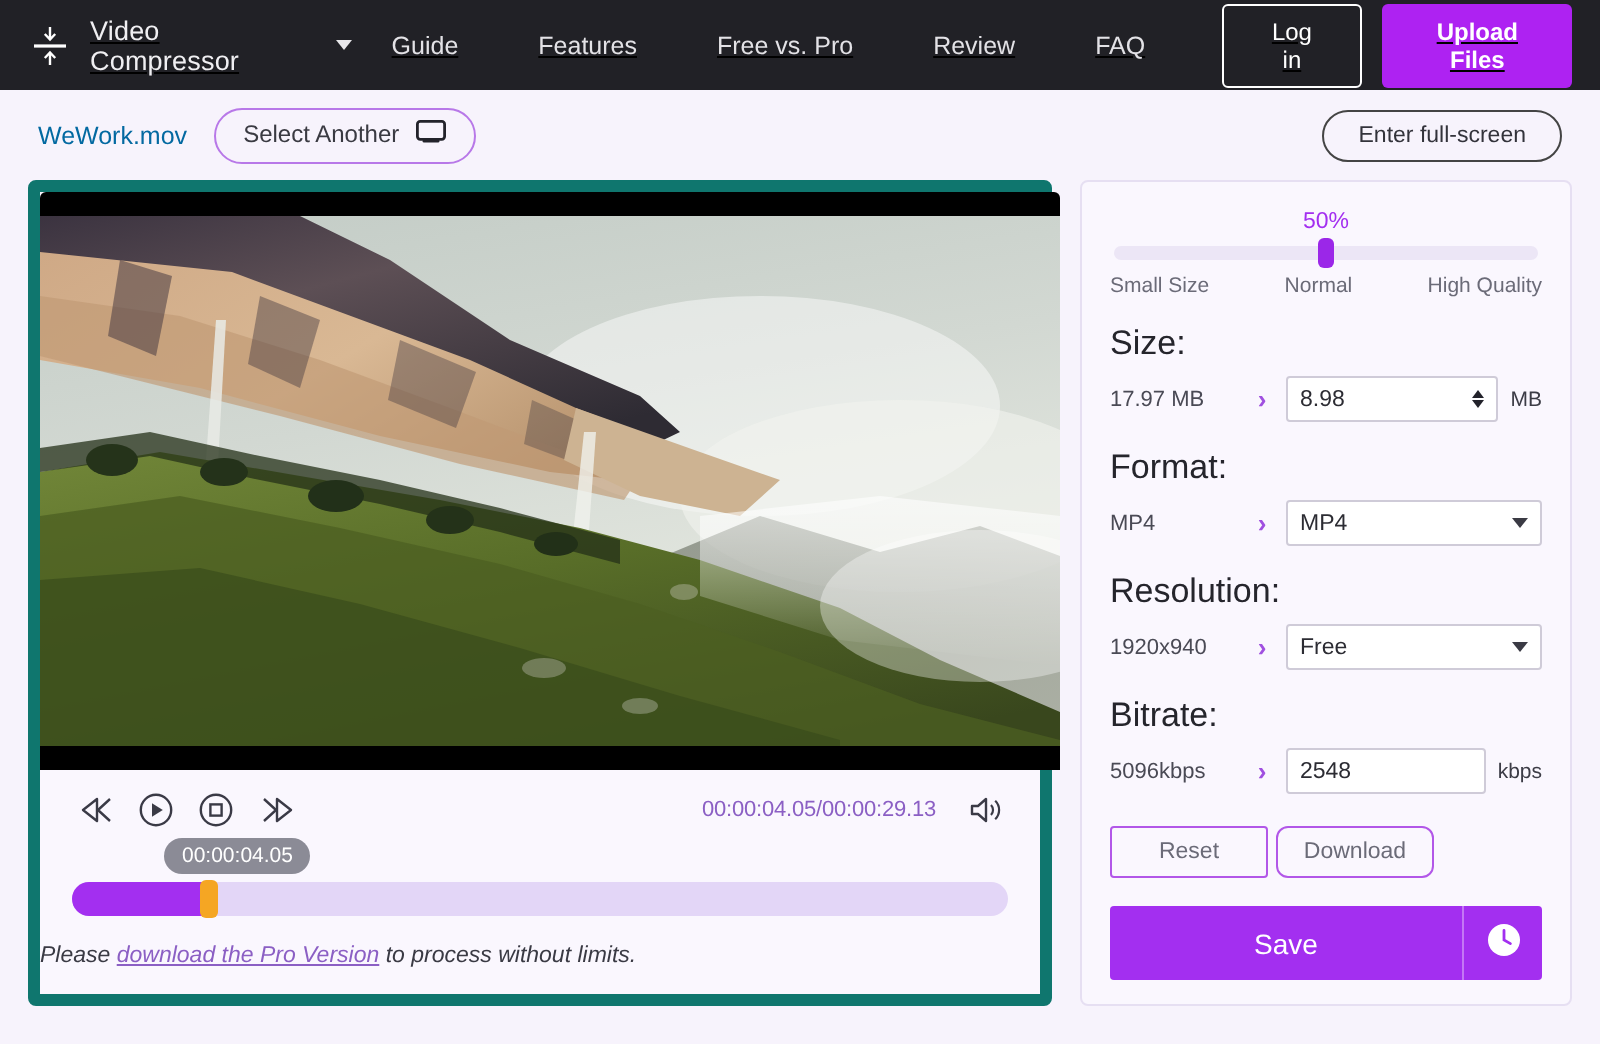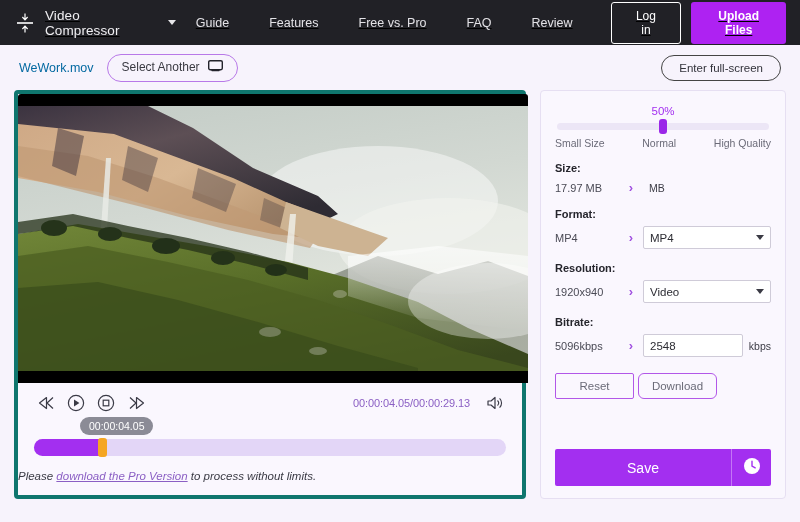--- a/index.html
+++ b/index.html
@@ -68,21 +68,21 @@
     padding: 6px 17px; cursor: pointer;
   }
 
   
   .main { display: flex; padding: 0 14px; gap: 14px; }
 
   
   .player-card {
     width: 512px;
     background: #faf7fe;
-    border: 4px solid #0f766e;
+    border: 6px solid #0f766e;
     border-radius: 4px;
     padding: 0;
     display: flex; flex-direction: column;
   }
   .video-wrap {
     position: relative; width: 510px; height: 289px;
     background: #000; overflow: hidden;
     border-radius: 3px 3px 0 0;
   }
   .video-art { position: absolute; left: 0; top: 12px; width: 510px; height: 265px; overflow: hidden; }
@@ -146,21 +146,21 @@
   }
   .slider-thumb {
     position: absolute; top: -4px; width: 8px; height: 15px;
     background: #9b27e8; border-radius: 3px;
   }
   .slider-labels {
     display: flex; justify-content: space-between;
     font-size: 10.5px; color: #6b6b78; margin-top: 7px;
   }
   .field-label {
-    font-size: 11px; font-weight: bold; color: #25252c;
+    font-size: 17px; font-weight: normal; color: #25252c;
     margin-top: 13px; margin-bottom: 6px;
   }
   .field-row { display: flex; align-items: center; }
   .old-val { font-size: 11px; color: #4a4a55; width: 64px; }
   .arrow-sep { color: #a050e0; font-size: 13px; width: 24px; text-align: center; font-weight: bold;}
   .ctl-box {
     flex: 1; height: 23px; background: #fff;
     border: 1px solid #cfcbd8; border-radius: 2px;
     display: flex; align-items: center;
     padding: 0 6px; font-size: 11.5px; color: #2c2c33;
@@ -212,22 +212,22 @@
         </svg>
       </span>
       <span class="brand-name">Video Compressor</span>
       <span class="brand-caret"></span>
     </div>
 
     <div class="nav-links">
       <div class="nav-link">Guide</div>
       <div class="nav-link">Features</div>
       <div class="nav-link">Free vs. Pro</div>
+      <div class="nav-link">Review</div>
       <div class="nav-link">FAQ</div>
-      <div class="nav-link">Review</div>
       <button class="btn-login">Log in</button>
       <button class="btn-upload">Upload Files</button>
     </div>
   </div>
 
   <div class="subheader">
     <span class="filename">WeWork.mov</span>
     <button class="btn-select-another">
       <span>Select Another</span>
       <span>
@@ -384,39 +384,46 @@
       <div class="slider-labels">
         <span>Small Size</span>
         <span>Normal</span>
         <span>High Quality</span>
       </div>
 
       <div class="field-label">Size:</div>
       <div class="field-row">
         <span class="old-val">17.97 MB</span>
         <span class="arrow-sep">›</span>
+        <div class="ctl-box">
+          <span>8.98</span>
+          <span class="spinner">
+            <span class="spin-up"></span>
+            <span class="spin-dn"></span>
+          </span>
+        </div>
         <span class="unit">MB</span>
       </div>
 
       <div class="field-label">Format:</div>
       <div class="field-row">
         <span class="old-val">MP4</span>
         <span class="arrow-sep">›</span>
         <div class="ctl-box">
           <span>MP4</span>
           <span class="sel-caret"></span>
         </div>
       </div>
 
       <div class="field-label">Resolution:</div>
       <div class="field-row">
         <span class="old-val">1920x940</span>
         <span class="arrow-sep">›</span>
         <div class="ctl-box">
-          <span>Video</span>
+          <span>Free</span>
           <span class="sel-caret"></span>
         </div>
       </div>
 
       <div class="field-label">Bitrate:</div>
       <div class="field-row">
         <span class="old-val">5096kbps</span>
         <span class="arrow-sep">›</span>
         <div class="ctl-box">
           <span>2548</span>

